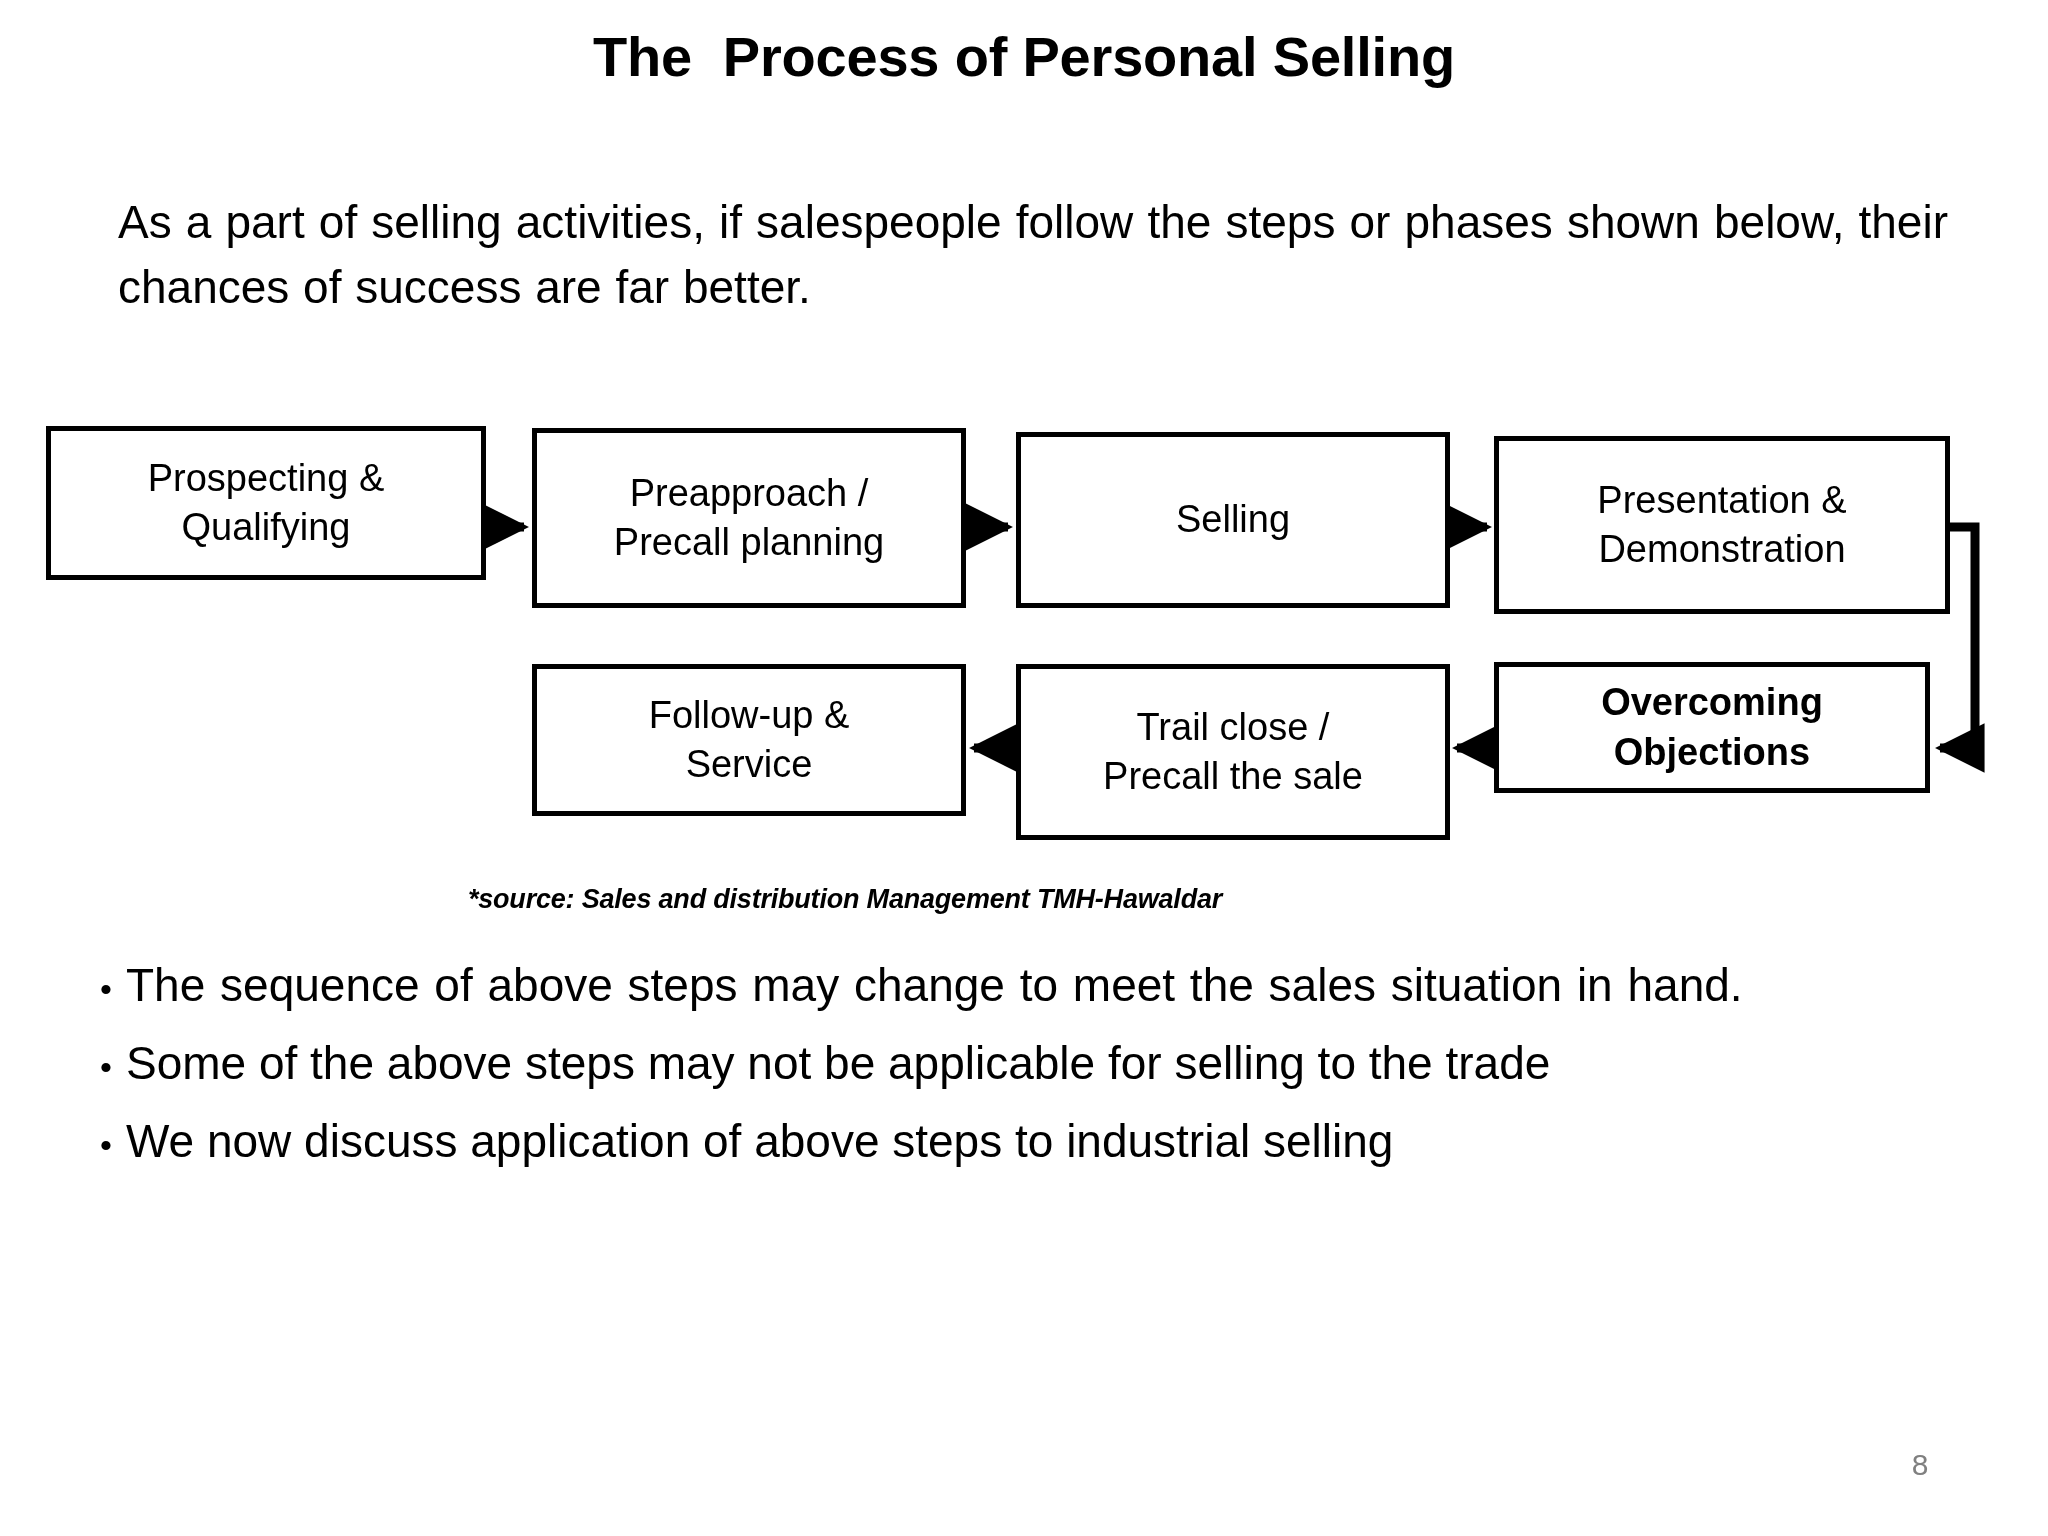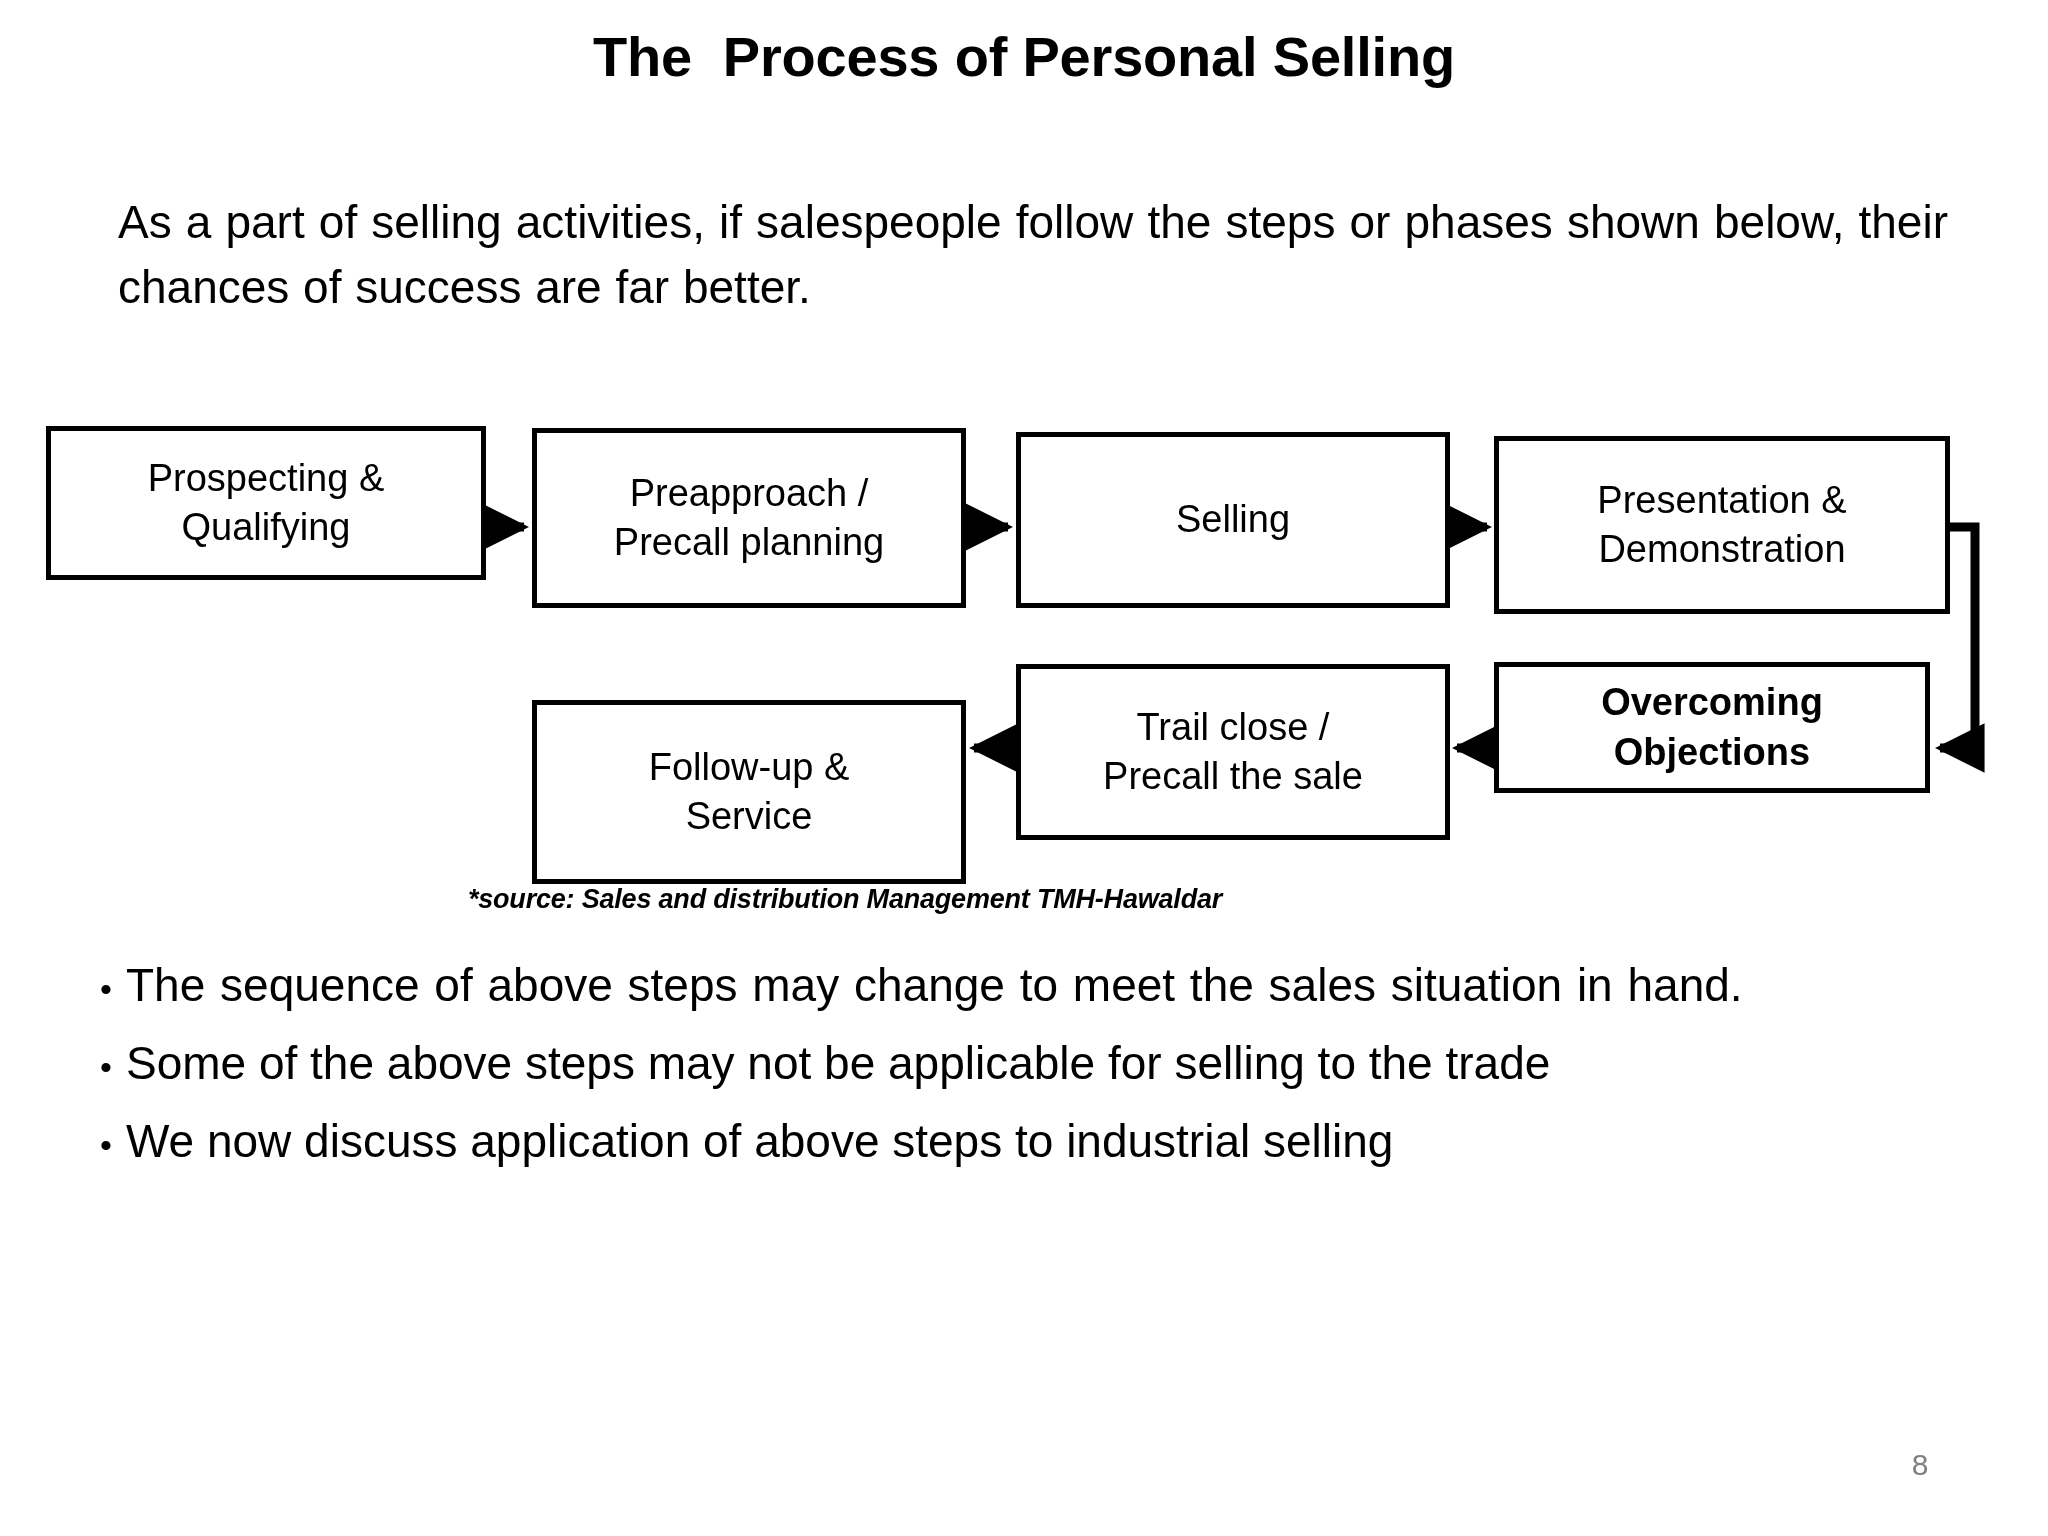--- a/index.html
+++ b/index.html
@@ -72,21 +72,21 @@
   }
   .fc-box .fc-label { display: block; white-space: pre-line; }
 
   
   #box-prospecting      { left: 46px;   top: 426px; width: 440px; height: 154px; }
   #box-preapproach      { left: 532px;  top: 428px; width: 434px; height: 180px; }
   #box-approach         { left: 1016px; top: 432px; width: 434px; height: 176px; }
   #box-presentation     { left: 1494px; top: 436px; width: 456px; height: 178px; }
 
   
-  #box-followup         { left: 532px;  top: 664px; width: 434px; height: 184px; margin-top: 36px; }
+  #box-followup         { left: 532px;  top: 664px; width: 434px; height: 152px; }
   #box-trailclose       { left: 1016px; top: 664px; width: 434px; height: 176px; }
   #box-overcoming       { left: 1494px; top: 662px; width: 436px; height: 131px; font-weight: bold; }
 
   
   #source-note {
     position: absolute;
     left: 0;
     top: 884px;
     width: 1690px;
     text-align: center;

